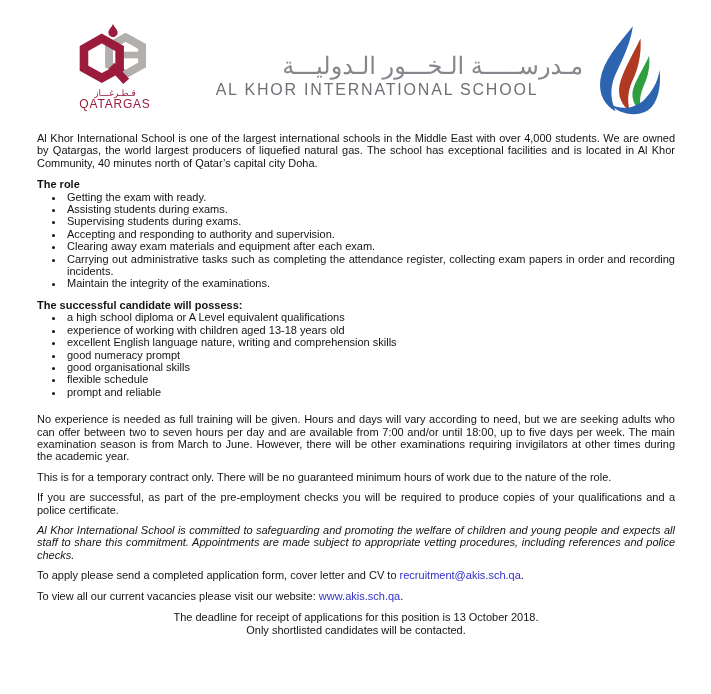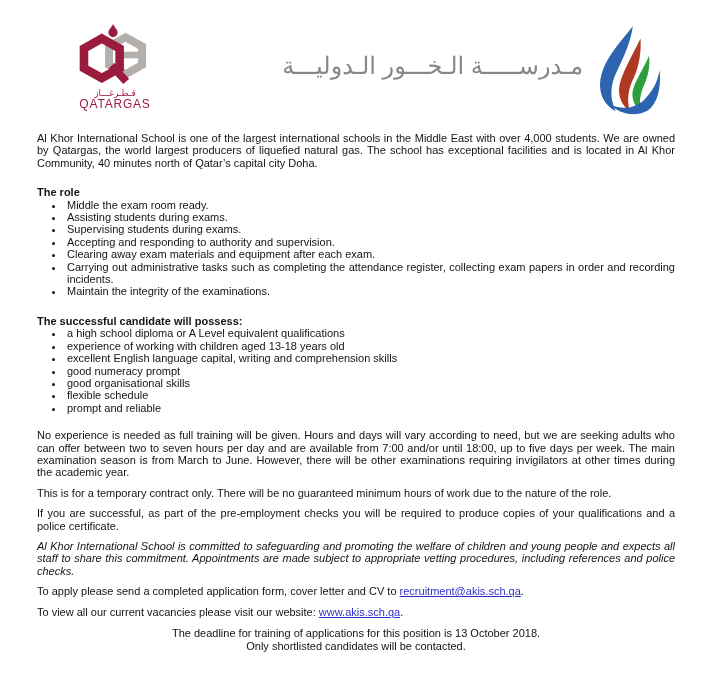--- a/index.html
+++ b/index.html
@@ -44,31 +44,31 @@
     line-height: 12.4px;
     text-align: justify;
     margin-top: 8px;
   }
   .gap-lg { margin-top: 15px; }
   .italic { font-style: italic; }
   .section-heading {
     font-size: 11px;
     font-weight: bold;
     line-height: 12.4px;
-    margin-top: 17px;
+    margin-top: 9px;
   }
   ul.bullets {
     margin: 0;
     padding-left: 28px;
     font-size: 11px;
     line-height: 12.4px;
     text-align: justify;
   }
   ul.bullets li { padding-left: 2px; }
-  a.link { color: #3030c8; text-decoration: underline; cursor: pointer; }
+  a.link { color: #3030c8; cursor: pointer; }
   .footer { text-align: center; font-size: 11px; line-height: 12.6px; margin-top: 9px; }
   .footer b { font-weight: normal; }
 </style>
 </head>
 <body>
 
 <div class="page">
 
   <div class="header">
 
@@ -82,20 +82,21 @@
         <path d="M55 63 L77 87" stroke="#9b1b3c" stroke-width="12"></path>
 
         <path d="M57 0 C54 6 50 9 50 13 a7 7 0 0 0 14 0 C64 9 60 6 57 0 Z" fill="#9b1b3c"></path>
       </svg>
       <div class="qg-arabic">قـطـرغـــاز</div>
       <div class="qg-name">QATARGAS</div>
     </div>
 
     <div class="school-title">
       <div class="school-arabic">مـدرســـــة الـخـــور الـدوليـــة</div>
+      <div class="school-english">AL KHOR INTERNATIONAL SCHOOL</div>
     </div>
 
     <div class="flame-logo">
       <svg width="86" height="96" viewBox="0 0 90 100">
 
         <path d="M49 2 C33 22 18 38 15 58 C13 74 20 85 31 91 C24 76 26 62 32 50 C40 33 47 18 49 2 Z" fill="#2d64b0"></path>
 
         <path d="M57 15 C48 34 38 50 35 64 C33 76 38 85 46 91 C42 78 45 66 50 56 C56 43 58 28 57 15 Z" fill="#b03a21"></path>
 
         <path d="M66 33 C60 47 52 58 49 69 C47 79 52 87 58 91 C55 81 57 72 61 63 C66 52 67 42 66 33 Z" fill="#2f9e3f"></path>
@@ -104,50 +105,50 @@
       </svg>
     </div>
   </div>
 
 
   <p class="para">Al Khor International School is one of the largest international schools in the Middle East with over 4,000 students. We are owned by Qatargas, the world largest producers of liquefied natural gas.  The school has exceptional facilities and is located in Al Khor Community, 40 minutes north of Qatar’s capital city Doha.</p>
 
   <div>
     <div class="section-heading">The role</div>
     <ul class="bullets">
-      <li>Middle the exam room ready.</li>
+      <li>Getting the exam with ready.</li>
       <li>Assisting students during exams.</li>
       <li>Supervising students during exams.</li>
       <li>Accepting and responding to authority and supervision.</li>
       <li>Clearing away exam materials and equipment after each exam.</li>
       <li>Carrying out administrative tasks such as completing the attendance register, collecting exam papers in order and recording incidents.</li>
       <li>Maintain the integrity of the examinations.</li>
     </ul>
   </div>
 
   <div>
     <div class="section-heading">The successful candidate will possess:</div>
     <ul class="bullets">
       <li>a high school diploma or A Level equivalent qualifications</li>
       <li>experience of working with children aged 13-18 years old</li>
-      <li>excellent English language capital, writing and comprehension skills</li>
+      <li>excellent English language nature, writing and comprehension skills</li>
       <li>good numeracy prompt</li>
       <li>good organisational skills</li>
       <li>flexible schedule</li>
       <li>prompt and reliable</li>
     </ul>
   </div>
 
   <p class="para gap-lg">No experience is needed as full training will be given. Hours and days will vary according to need, but we are seeking adults who can offer between two to seven hours per day and are available from 7:00 and/or until 18:00, up to five days per week. The main examination season is from March to June. However, there will be other examinations requiring invigilators at other times during the academic year.</p>
   <p class="para">This is for a temporary contract only. There will be no guaranteed minimum hours of work due to the nature of the role.</p>
   <p class="para">If you are successful, as part of the pre-employment checks you will be required to produce copies of your qualifications and a police certificate.</p>
   <p class="para italic">Al Khor International School is committed to safeguarding and promoting the welfare of children and young people and expects all staff to share this commitment. Appointments are made subject to appropriate vetting procedures, including references and police checks.</p>
 
   <p class="para"><span>To apply please send a completed application form, cover letter and CV to </span><a class="link">recruitment@akis.sch.qa</a><span>.</span></p>
 
   <p class="para"><span>To view all our current vacancies please visit our website: </span><a class="link">www.akis.sch.qa</a><span>.</span></p>
 
   <div class="footer">
-    <div><span>The deadline for training of applications for this position is </span><b>13 October 2018.</b></div>
+    <div><span>The deadline for receipt of applications for this position is </span><b>13 October 2018.</b></div>
     <div>Only shortlisted candidates will be contacted.</div>
   </div>
 
 </div>
 
 </body></html>

